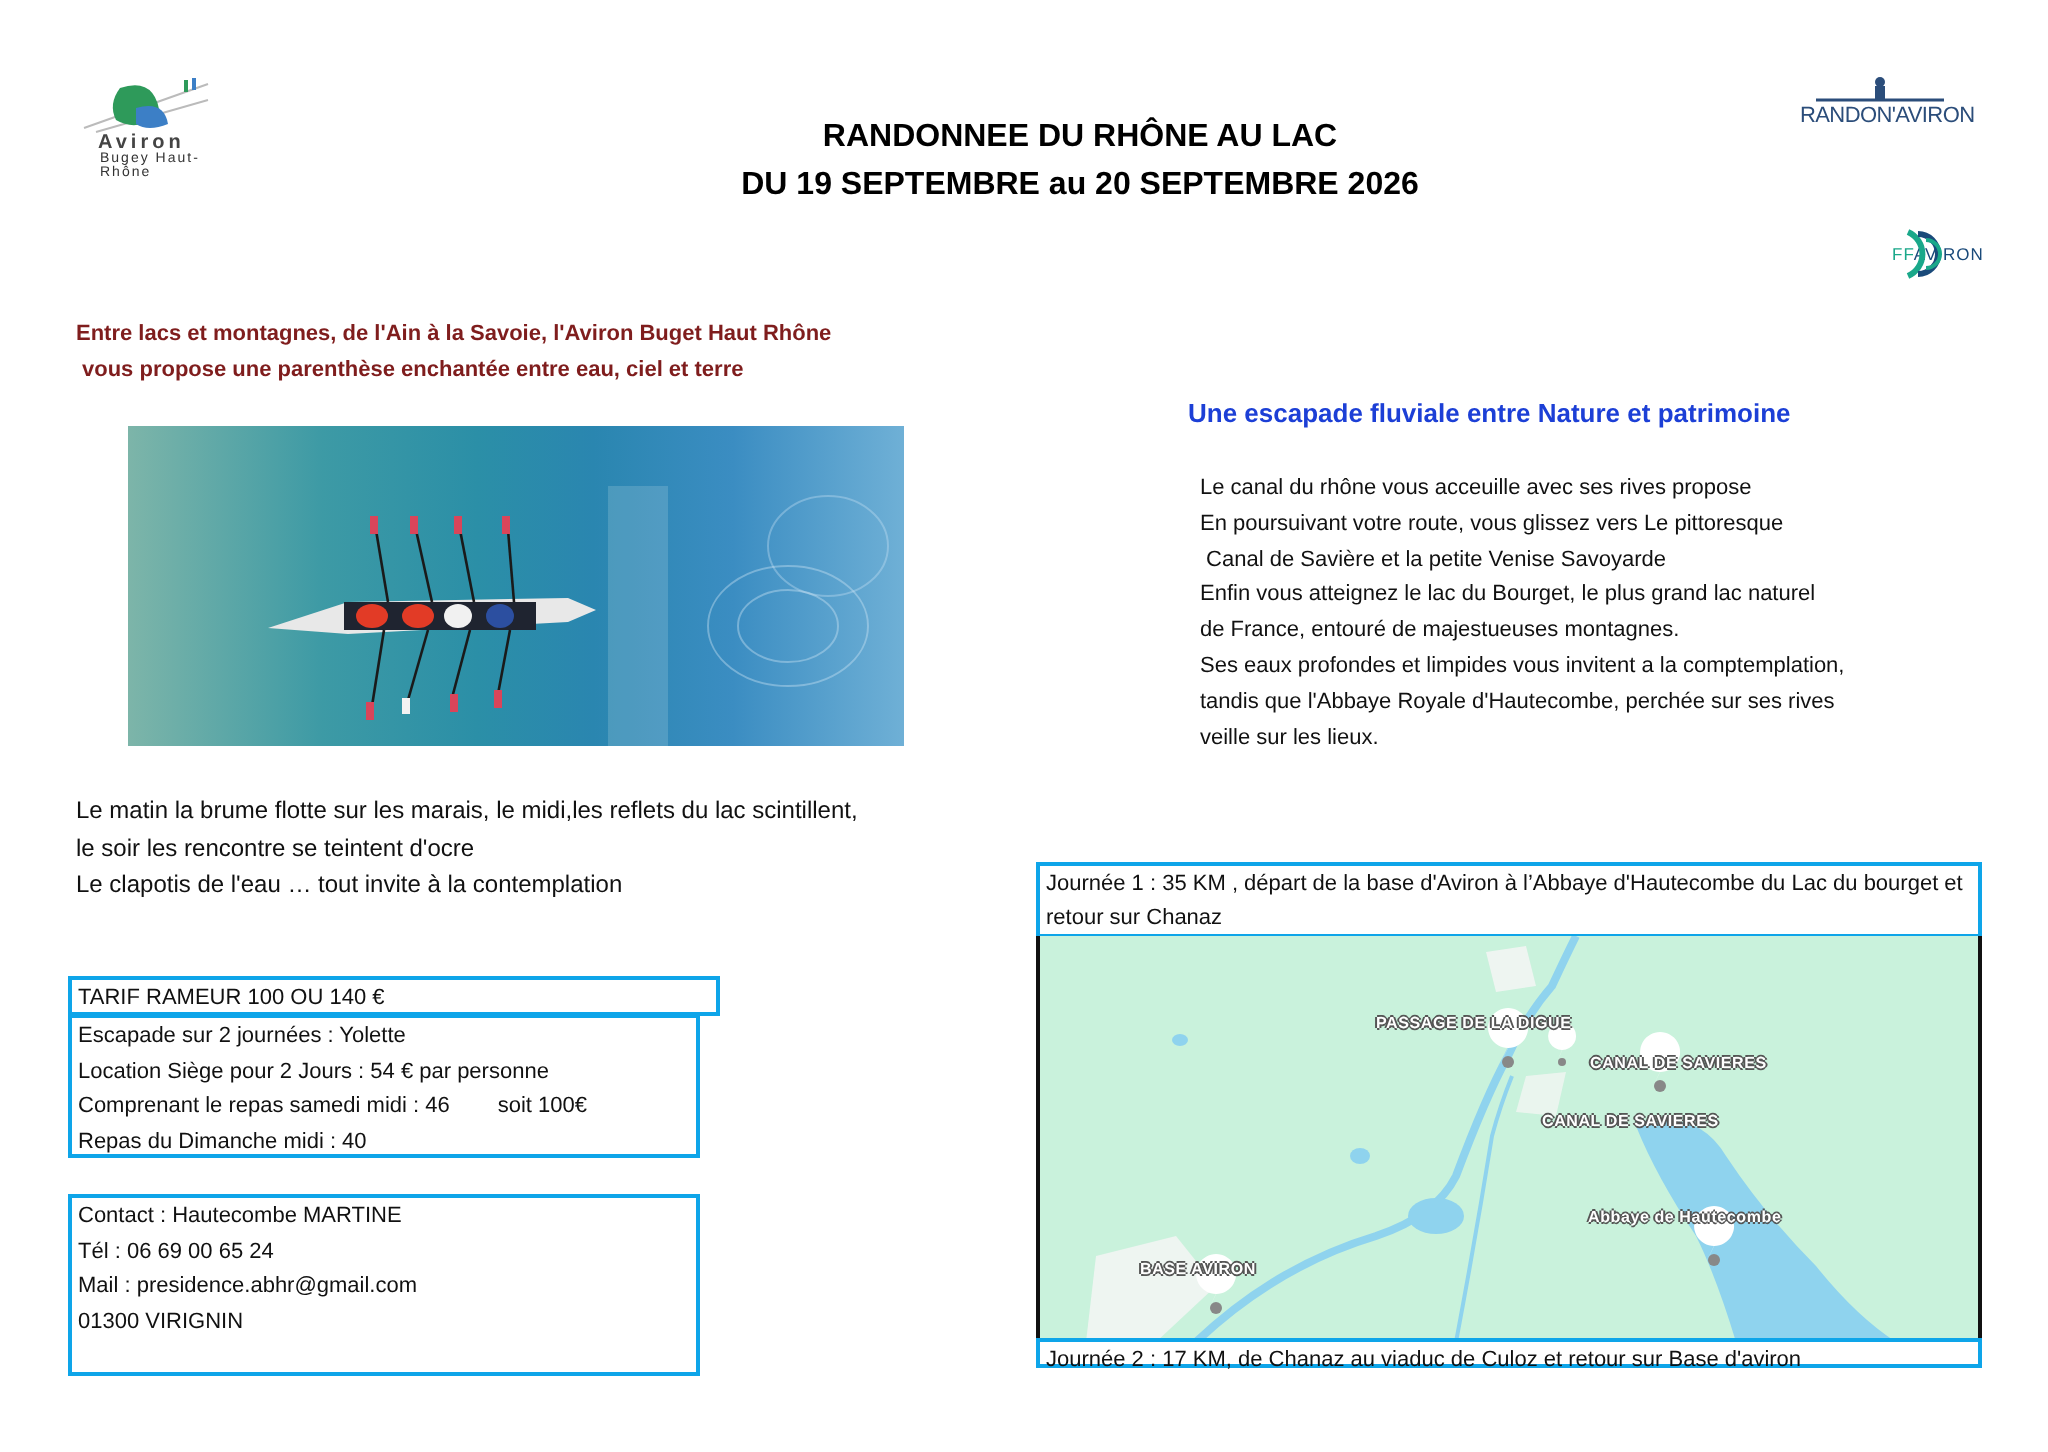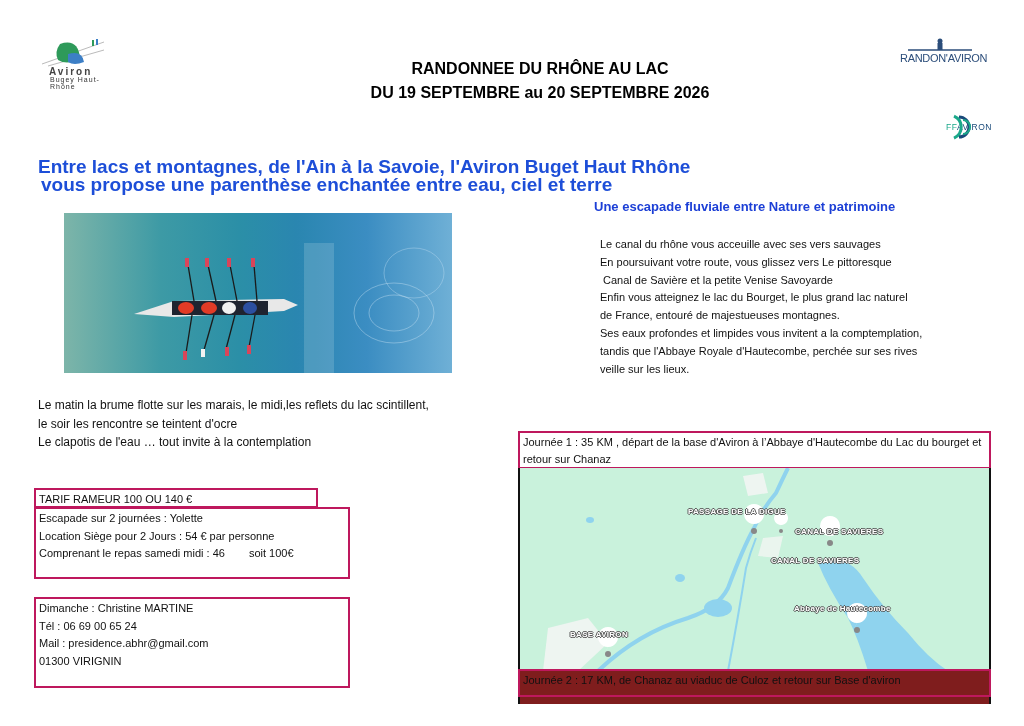--- a/index.html
+++ b/index.html
@@ -19,44 +19,44 @@
   .logo-randon .txt { position:absolute; left:0; top:14px; font-size: 11px; color:#2b4d7a; letter-spacing: -0.3px; font-family: "Liberation Sans Narrow","Liberation Sans", sans-serif; }
   .logo-ff { left: 898px; top: 112px; width: 80px; height: 30px; }
   .logo-ff .txt { position:absolute; left:0; top:10px; font-size: 8.5px; font-weight: normal; letter-spacing: 0.5px; padding-left: 48px; }
   .logo-ff .ff { color: #1aa88a; }
   .logo-ff .av { color: #1a4a7a; }
 
   
   .title { left: 0; width: 1080px; top: 57px; text-align: center; font-weight: bold; font-size: 16px; line-height: 24px; color:#000; }
 
   
-  .intro { left: 38px; top: 158px; font-size: 19px; font-weight: bold; color: #1d4ed8; line-height: 18px; }
+  .intro { left: 38px; top: 158px; font-size: 11px; font-weight: bold; color: #7f1d1d; line-height: 18px; }
   .intro div:nth-child(2) { padding-left: 3px; }
   .right-heading { left: 594px; top: 199px; font-size: 13px; font-weight: bold; color: #1c3fd6; }
 
   
   .photo { left: 64px; top: 213px; width: 388px; height: 160px; overflow: hidden;
     background: linear-gradient(90deg, #7db5a9 0%, #3d9aa5 25%, #2b8fa7 45%, #2a86b0 60%, #3b8dc2 78%, #6fb0d6 100%); }
 
   
   .para-right { left: 600px; top: 236px; font-size: 11px; line-height: 17.8px; color:#111; }
 
   
   .para-left { left: 38px; top: 396px; font-size: 12px; line-height: 18.5px; color:#111; }
 
   
-  .box { border: 2px solid #be185d; box-sizing: border-box; font-size: 11px; color:#111; }
-  .tarif-head { left: 34px; top: 488px; width: 284px; height: 20px; padding: 2px 3px; line-height: 15px; }
+  .box { border: 2px solid #0ea5e9; box-sizing: border-box; font-size: 11px; color:#111; }
+  .tarif-head { left: 34px; top: 488px; width: 326px; height: 20px; padding: 2px 3px; line-height: 15px; }
   .tarif-body { left: 34px; top: 507px; width: 316px; height: 72px; padding: 1px 3px; line-height: 17.5px; }
   .tarif-body .gap { display:inline-block; width: 24px; }
   .contact { left: 34px; top: 597px; width: 316px; height: 91px; padding: 1px 3px; line-height: 17.6px; }
 
   .j1 { left: 518px; top: 431px; width: 473px; height: 38px; padding: 1px 3px; line-height: 17px; }
-  .map { left: 518px; top: 468px; width: 473px; height: 236px; border: 2px solid #111; border-top: none; border-bottom:none; box-sizing: border-box; overflow: hidden; background: #7f1d1d; }
-  .j2 { left: 518px; top: 669px; width: 473px; height: 28px; padding: 1px 3px; line-height: 16px; }
+  .map { left: 518px; top: 468px; width: 473px; height: 203px; border: 2px solid #111; border-top: none; border-bottom:none; box-sizing: border-box; overflow: hidden; background: #7f1d1d; }
+  .j2 { left: 518px; top: 669px; width: 473px; height: 15px; padding: 1px 3px; line-height: 16px; }
 
   .map-label { position:absolute; font-size: 8px; font-weight: bold; color: #fff; letter-spacing: 0.3px;
     text-shadow: -1px 0 #555, 1px 0 #555, 0 -1px #555, 0 1px #555; white-space: nowrap; }
 </style>
 </head>
 <body>
 
 <div class="abs logo-aviron">
   <svg width="70" height="32" viewBox="0 0 70 32">
     <line x1="4" y1="28" x2="66" y2="6" stroke="#bbb" stroke-width="1"></line>
@@ -129,45 +129,46 @@
         <rect x="187" y="45" width="4" height="9"></rect>
       <rect x="119" y="138" width="4" height="9"></rect>
         <rect x="161" y="134" width="4" height="9"></rect>
       <rect x="183" y="132" width="4" height="9"></rect>
     </g>
     <rect x="137" y="136" width="4" height="8" fill="#f2f2f2"></rect>
   </svg>
 </div>
 
 <div class="abs para-right">
-  <div>Le canal du rhône vous acceuille avec ses vers sauvages</div>
+  <div>Le canal du rhône vous acceuille avec ses rives propose</div>
   <div>En poursuivant votre route, vous glissez vers  Le pittoresque</div>
   <div style="white-space:pre"> Canal de Savière et la petite Venise Savoyarde</div>
   <div>Enfin vous atteignez  le lac du Bourget, le plus grand lac naturel</div>
   <div>de France, entouré de majestueuses montagnes.</div>
   <div>Ses eaux profondes et limpides vous invitent a la comptemplation,</div>
   <div>tandis que l'Abbaye Royale d'Hautecombe, perchée sur ses rives</div>
   <div>veille sur les lieux.</div>
 </div>
 
 <div class="abs para-left">
   <div>Le matin la brume flotte sur les marais, le midi,les reflets du lac scintillent,</div>
   <div>le soir les rencontre se teintent d'ocre</div>
   <div>Le clapotis de l'eau … tout invite à la contemplation</div>
 </div>
 
 <div class="abs box tarif-head">TARIF RAMEUR 100 OU 140 €</div>
 <div class="abs box tarif-body">
   <div>Escapade sur 2 journées : Yolette</div>
   <div>Location Siège pour 2 Jours : 54 € par personne</div>
   <div><span>Comprenant le repas samedi midi : 46</span><span class="gap"></span><span>soit 100€</span></div>
+  <div>Repas du Dimanche midi : 40</div>
 </div>
 
 <div class="abs box contact">
-  <div>Dimanche : Christine MARTINE</div>
+  <div>Contact : Hautecombe MARTINE</div>
   <div>Tél : 06 69 00 65 24</div>
   <div>Mail : presidence.abhr@gmail.com</div>
   <div>01300 VIRIGNIN</div>
 </div>
 
 <div class="abs box j1">Journée 1 : 35 KM , départ de la base d'Aviron à l’Abbaye d'Hautecombe du Lac du bourget et retour sur Chanaz</div>
 <div class="abs map">
   <svg width="473" height="203" viewBox="0 0 473 203" style="position:absolute;left:-2px;top:0">
     <rect width="473" height="203" fill="#c9f2dc"></rect>
     <polygon points="30,160 70,150 90,175 60,203 25,203" fill="#f2f5f3" opacity="0.9"></polygon>

